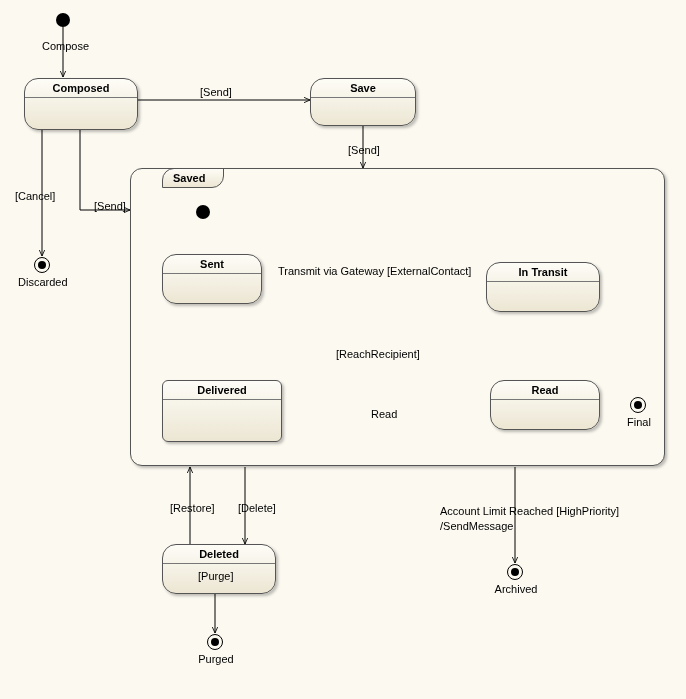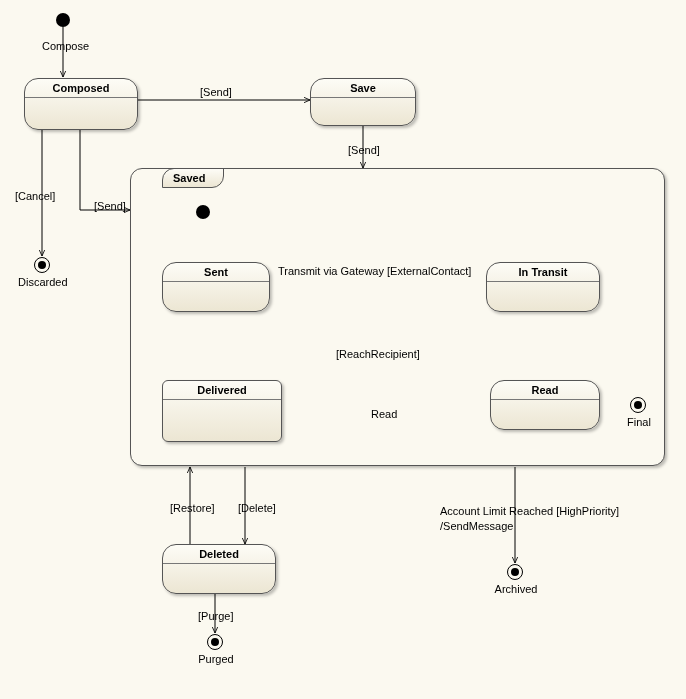--- a/index.html
+++ b/index.html
@@ -139,21 +139,21 @@
     <div class="final-inner"></div>
   </div>
 <div class="lbl center" style="left:18px; top:276px; width:48px;">Discarded</div>
 
 <div class="comp-state" style="left:130px; top:168px; width:535px; height:298px;">
   <div class="comp-tab">Saved</div>
 </div>
 
 <div class="initial" style="left:196px; top:205px;"></div>
 
-<div class="state" style="left:162px; top:262px; width:108px; height:50px;">
+<div class="state" style="left:162px; top:254px; width:100px; height:50px;">
   <div class="title">Sent</div>
   <div class="divider" style="top:18px;"></div>
 </div>
 
 <div class="state" style="left:486px; top:262px; width:114px; height:50px;">
   <div class="title">In Transit</div>
   <div class="divider" style="top:18px;"></div>
 </div>
 
 <div class="lbl" style="left:278px; top:265px;">Transmit via Gateway [ExternalContact]</div>
@@ -177,21 +177,21 @@
 <div class="lbl center" style="left:625px; top:416px; width:28px;">Final</div>
 
 <div class="lbl" style="left:170px; top:502px;">[Restore]</div>
 <div class="lbl" style="left:238px; top:502px;">[Delete]</div>
 
 <div class="state" style="left:162px; top:544px; width:114px; height:50px;">
   <div class="title">Deleted</div>
   <div class="divider" style="top:18px;"></div>
 </div>
 
-<div class="lbl center" style="left:198px; top:610px;">[Purge]</div>
+<div class="lbl center" style="left:198px; top:570px;">[Purge]</div>
 <div class="final-outer" style="left:207px; top:634px;">
     <div class="final-inner"></div>
   </div>
 <div class="lbl center" style="left:196px; top:653px; width:40px;">Purged</div>
 
 <div class="lbl" style="left:440px; top:505px;">Account Limit Reached [HighPriority]</div>
 <div class="lbl" style="left:440px; top:520px;">/SendMessage</div>
 <div class="final-outer" style="left:507px; top:564px;">
     <div class="final-inner"></div>
   </div>

